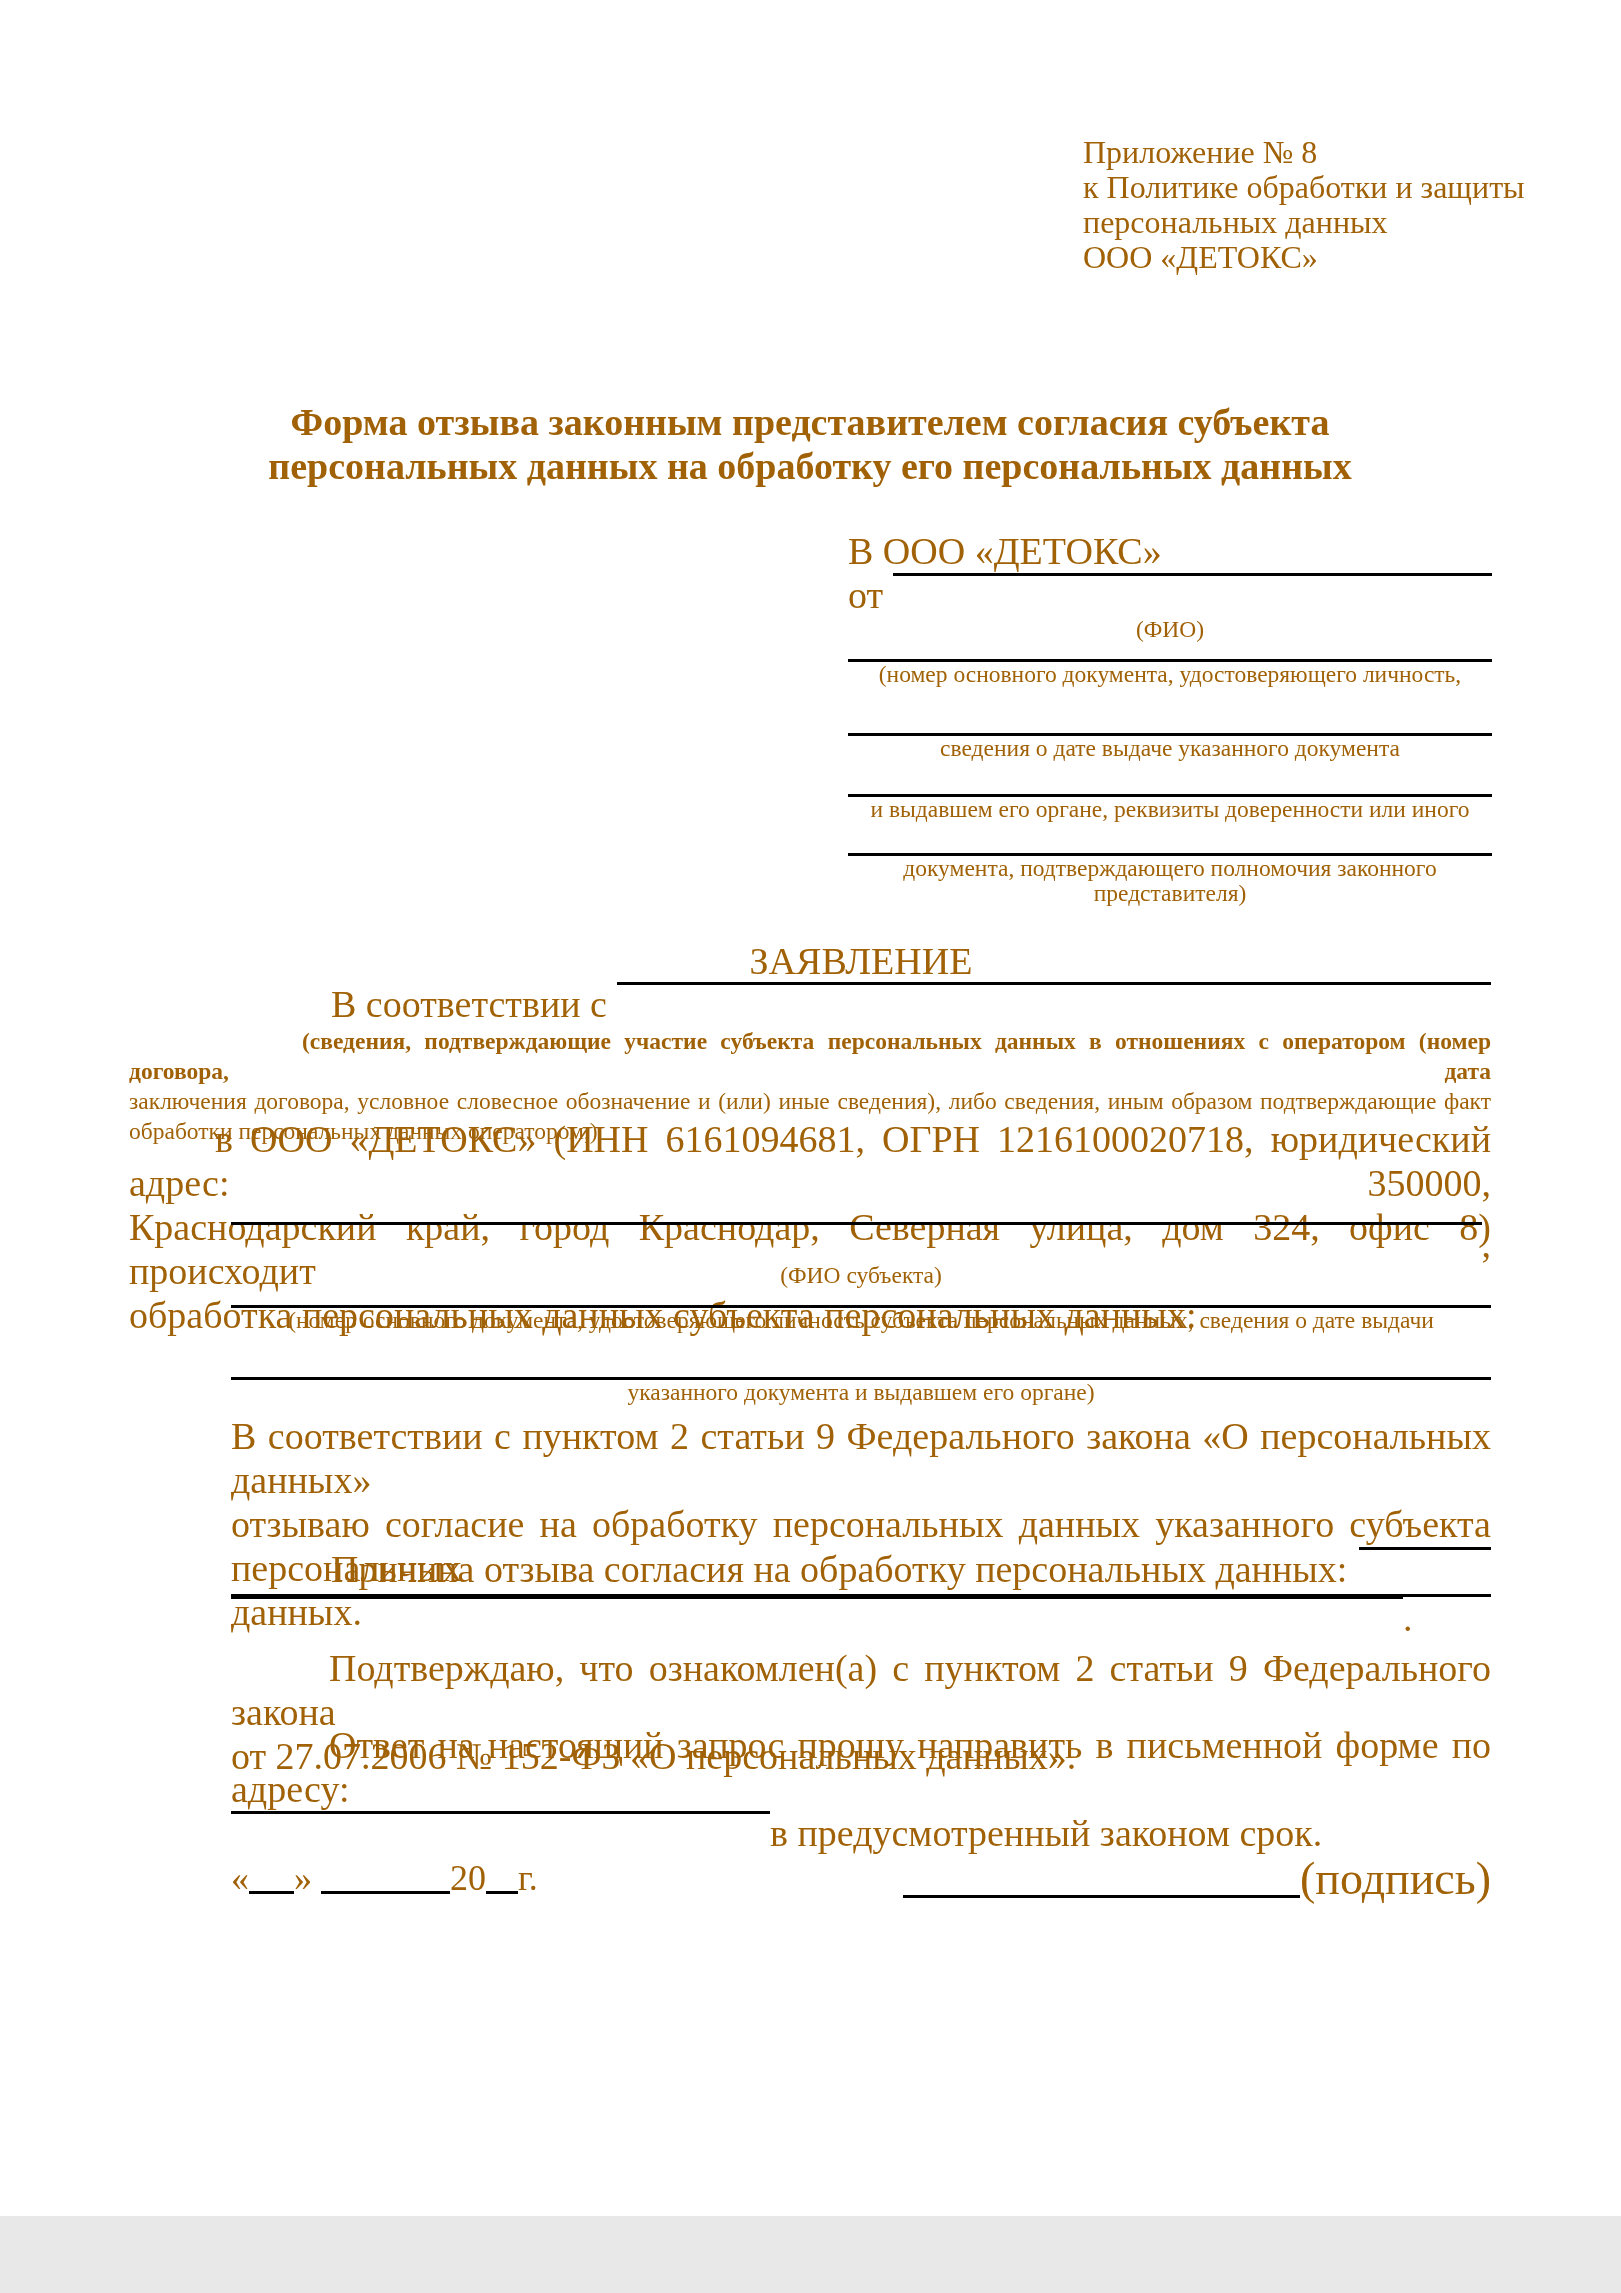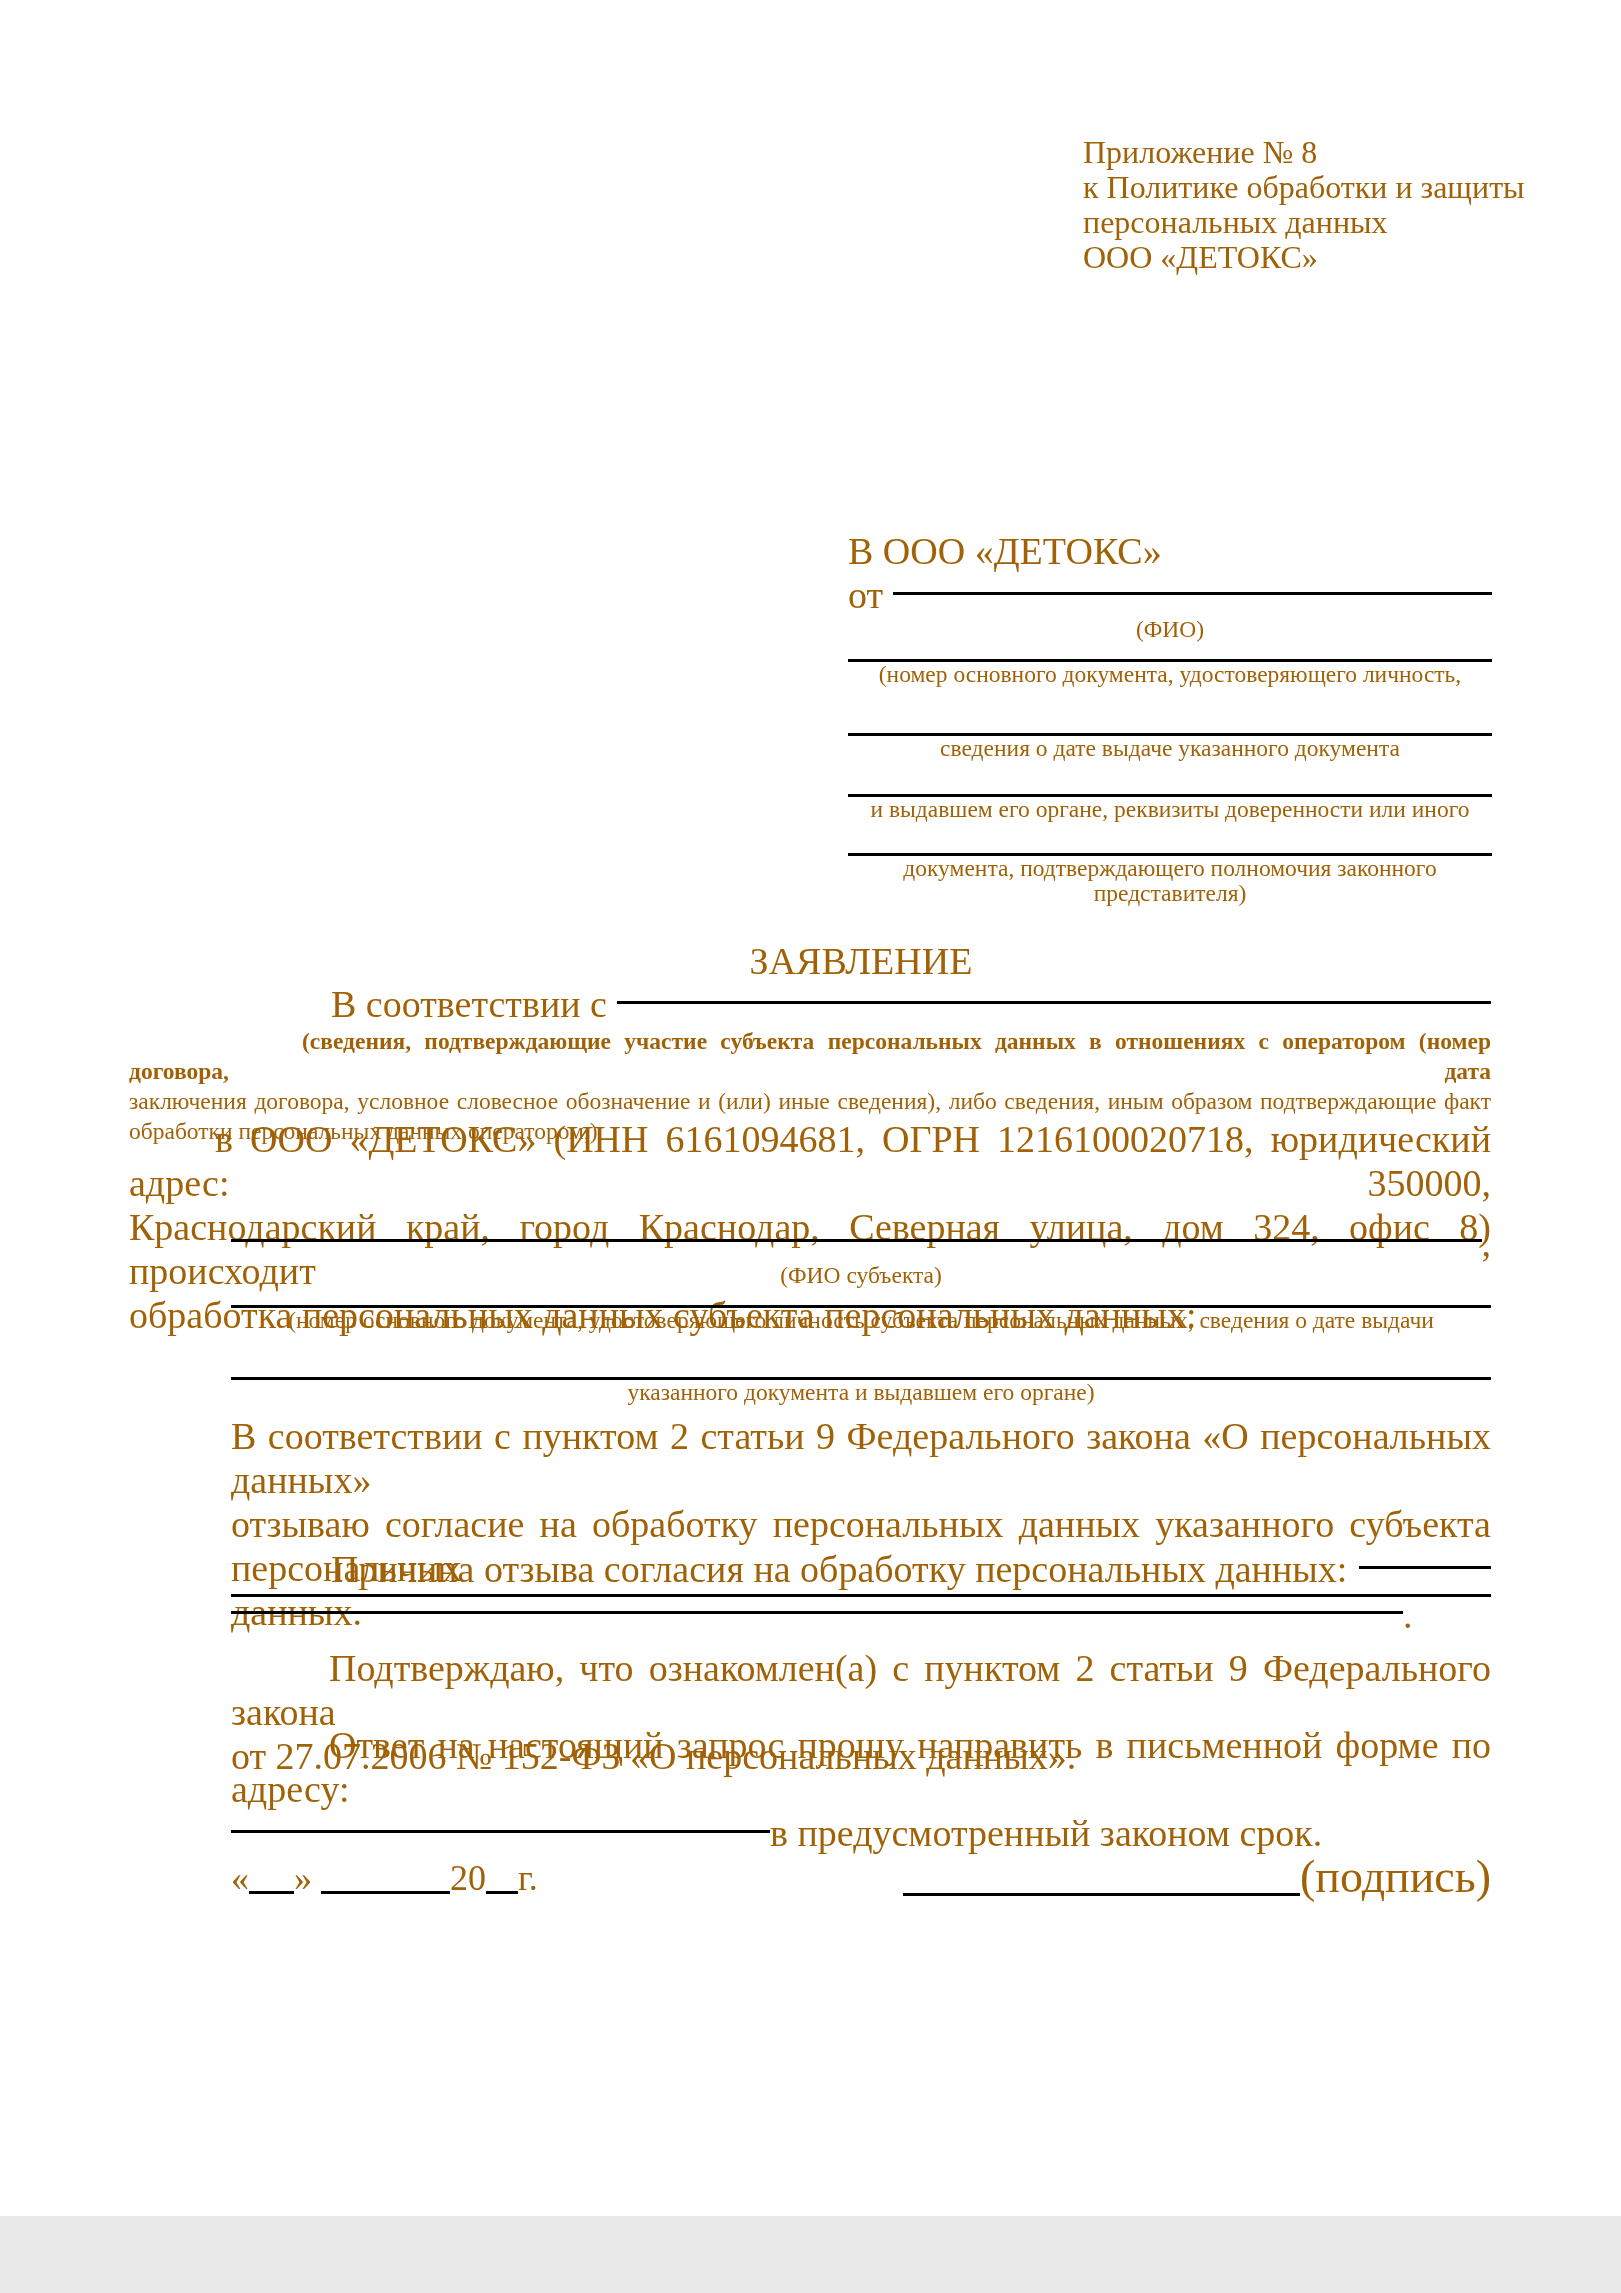--- a/index.html
+++ b/index.html
@@ -9,39 +9,43 @@
     background:#ffffff;
     font-family:"Liberation Serif","DejaVu Serif",serif;
     color:#a16207;
     overflow:hidden;
   }
   .abs{position:absolute;}
   .body-fs{font-size:38px;line-height:44px;}
   .cap{font-size:23.5px;line-height:25.5px;}
   .center{text-align:center;}
   .jl{text-align:justify;text-align-last:justify;}
-  .row{display:flex;align-items:center;}
+  .row{display:flex;align-items:flex-start;}
   .fill{flex:1;border-bottom:3.9px solid #000;margin-bottom:3.9px;}
   .uline{border-bottom:3.9px solid #000;}
   .iblank{display:inline-block;border-bottom:3.9px solid #000;height:29px;vertical-align:-3.9px;}
   .nowrap{white-space:nowrap;}
   .bold{font-weight:bold;}
 </style>
 </head>
 <body>
 
 <div class="sheet">
 
   <div class="abs" style="left:1083px;top:135px;font-size:32px;line-height:35px;">
     <div class="nowrap">Приложение № 8</div>
     <div class="nowrap">к Политике обработки и защиты</div>
     <div class="nowrap">персональных данных</div>
     <div class="nowrap">ООО «ДЕТОКС»</div>
   </div>
 
+  <div class="abs bold body-fs center" style="left:129px;top:400px;width:1362px;">
+    <div>Форма отзыва законным представителем согласия субъекта</div>
+    <div>персональных данных на обработку его персональных данных</div>
+  </div>
 
   <div class="abs body-fs" style="left:848px;top:529px;width:644px;">
     <div>В ООО «ДЕТОКС»</div>
     <div class="row" style="height:44px;">
       <span>от</span>
       <span class="fill" style="margin-left:9.8px;"></span>
     </div>
     <div class="cap center">(ФИО)</div>
 
     <div class="uline" style="margin-top:16.7px;height:0;"></div>

